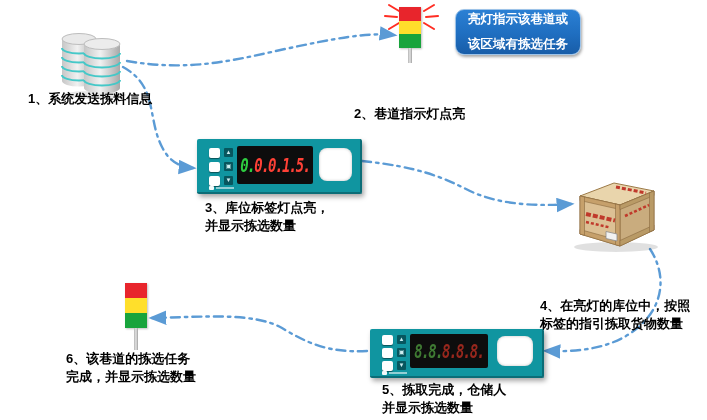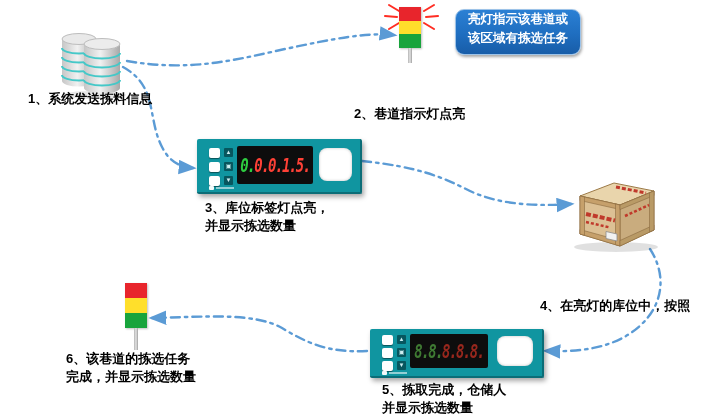--- a/index.html
+++ b/index.html
@@ -10,21 +10,21 @@
   .lbl.center{}
 
   
   .overlay{position:absolute;left:0;top:0;width:707px;height:420px;pointer-events:none;}
 
   
   .callout{position:absolute;left:455px;top:9px;width:124px;height:44px;
            background:linear-gradient(180deg,#2b80d4 0%,#1f6ec0 55%,#185da8 100%);
            border:1px solid #9dc3e8;border-radius:9px;color:#fff;font-weight:bold;
            font-size:12.5px;line-height:19px;text-align:center;display:flex;flex-direction:column;
-           justify-content:flex-start;box-shadow:1px 2px 3px rgba(0,0,0,.35);}
+           justify-content:space-between;box-shadow:1px 2px 3px rgba(0,0,0,.35);}
 
   
   .traffic{position:absolute;}
   .tl-lamp{width:22px;box-shadow:1px 1px 2px rgba(0,0,0,.25);}
   .tl-seg{width:22px;}
   .tl-red{background:#e8252c;}
   .tl-yellow{background:#ffdf2b;}
   .tl-green{background:#18a43c;}
   .tl-pole{margin:0 auto;width:4px;background:linear-gradient(90deg,#b5b5b5,#e3e3e3,#9f9f9f);}
 
@@ -157,20 +157,21 @@
 
     <path d="M46,13 L76,19" stroke="#c0392b" stroke-width="3" stroke-dasharray="4 2" fill="none"></path>
     <path d="M16,40 L45,46.5" stroke="#c0392b" stroke-width="4" stroke-dasharray="5 2" fill="none"></path>
     <path d="M16,48 L40,53.5" stroke="#c0392b" stroke-width="2.5" stroke-dasharray="3 2" fill="none"></path>
     <path d="M55,42 L79,31" stroke="#c0392b" stroke-width="2.5" stroke-dasharray="3 2" fill="none"></path>
 
     <polygon points="36,57.5 47,60 47,67 36,64.5" fill="#f2f2f2" stroke="#8c8c8c" stroke-width="0.8"></polygon>
   </svg>
   <div class="lbl center" style="left:540px;top:249px;width:168px;margin-top:48px;">
     <div>4、在亮灯的库位中，按照</div>
+    <div>标签的指引拣取货物数量</div>
   </div>
 
   <div class="device" style="left:370px;top:329px;width:172px;height:47px;">
     <div class="dev-btn" style="left:12px;top:6px;"></div>
     <div class="dev-btn" style="left:12px;top:19px;"></div>
     <div class="dev-btn" style="left:12px;top:32px;"></div>
     <div class="dev-ico" style="left:27px;top:6px;">▲</div>
     <div class="dev-ico" style="left:27px;top:19px;">▣</div>
     <div class="dev-ico" style="left:27px;top:32px;">▼</div>
     <div class="display" style="left:40px;top:5px;width:78px;height:34px;">

